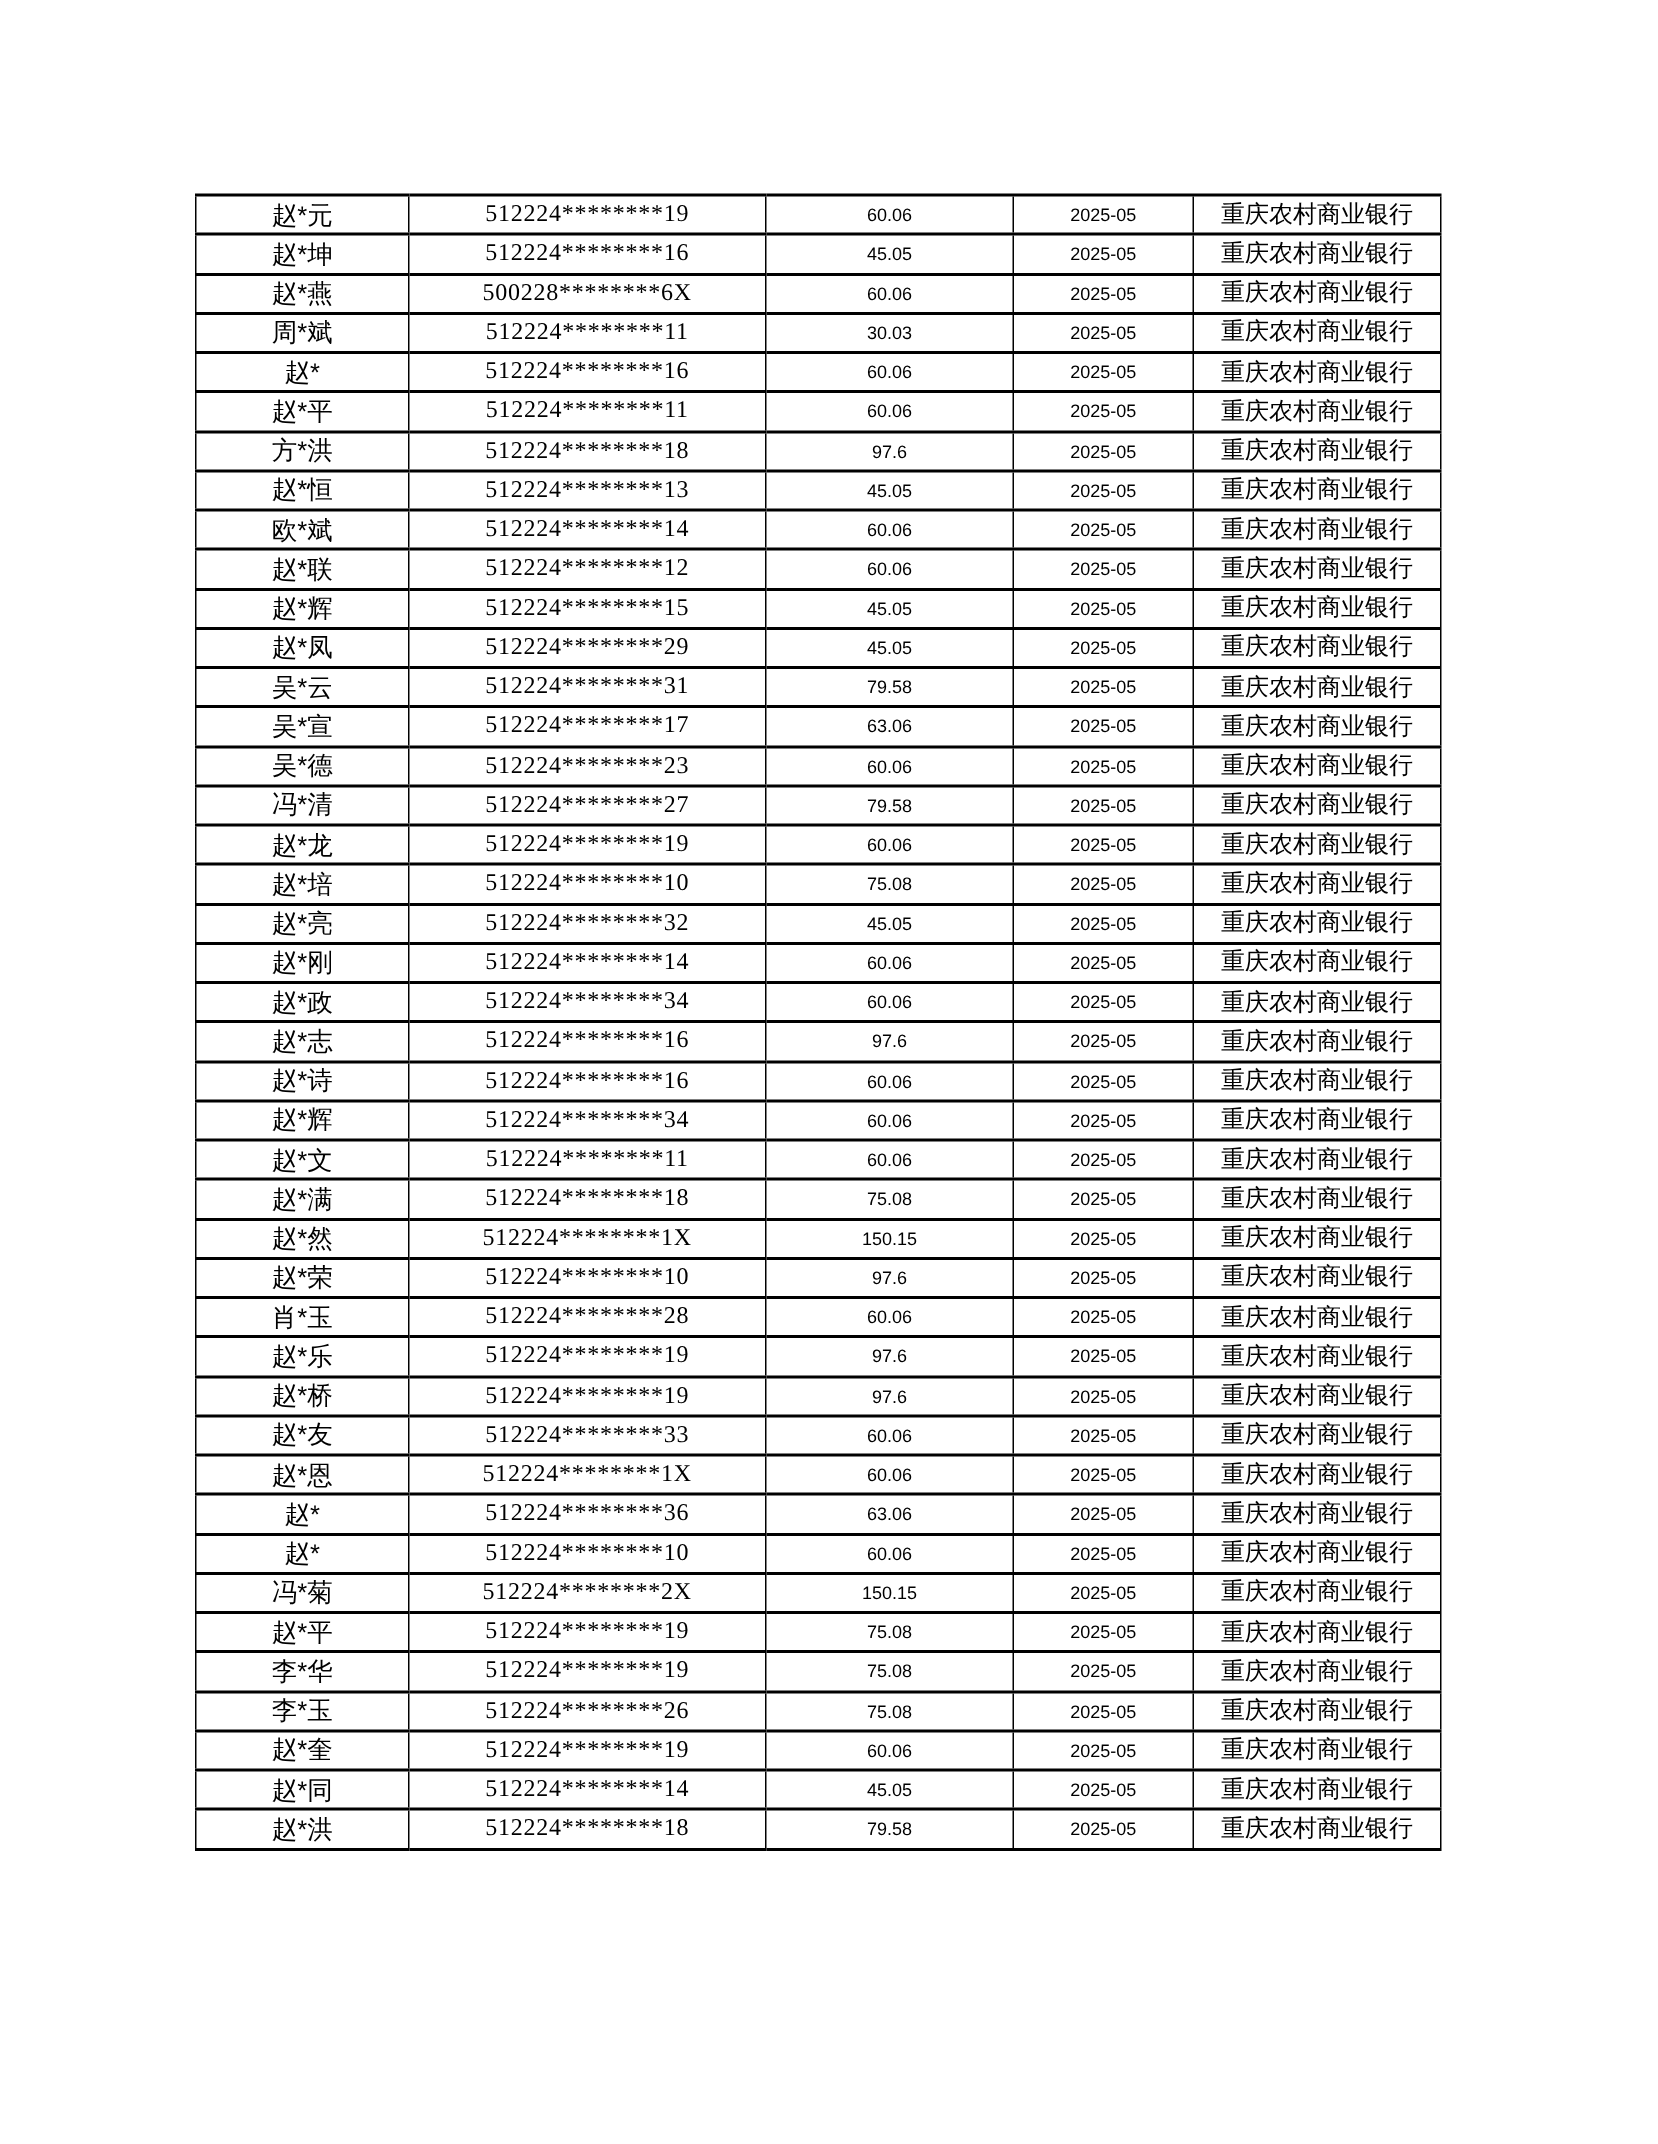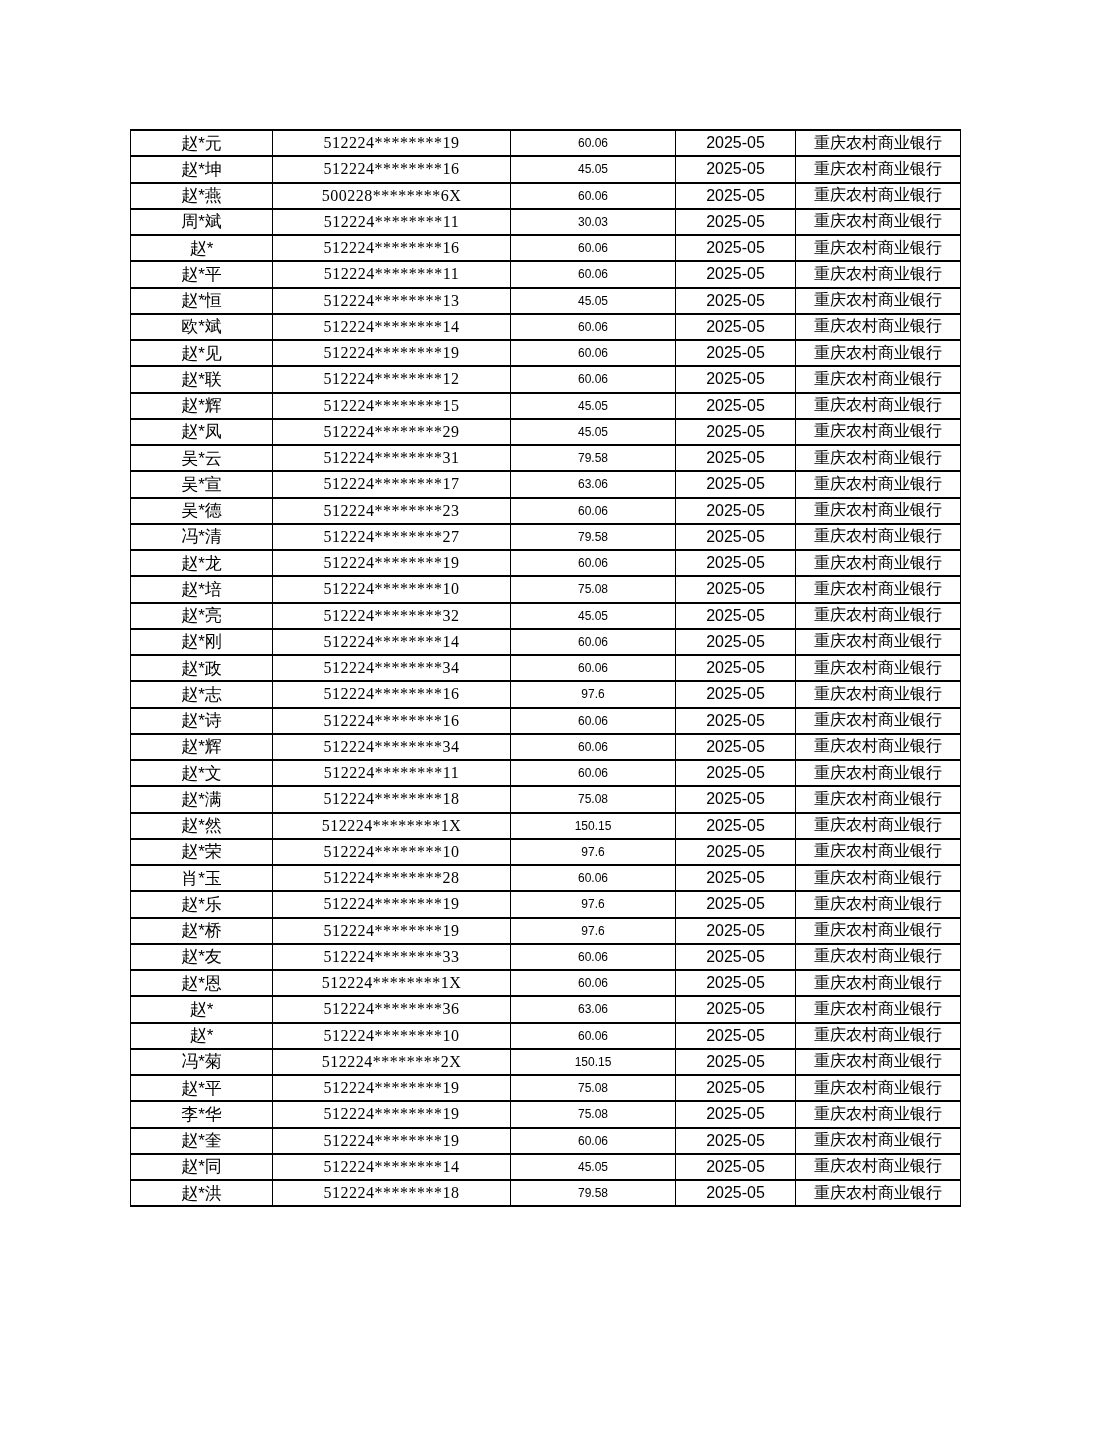--- a/index.html
+++ b/index.html
@@ -33,21 +33,21 @@
     padding: 0;
     height: 24.25px;
     text-align: center;
     vertical-align: middle;
     overflow: hidden;
     white-space: nowrap;
   }
   td.col-name   { font-size: 17px; }
   td.col-id_number { font-size: 16px; letter-spacing: 0.5px; font-family: Liberation Serif, serif; }
   td.col-amount { font-size: 12px; }
-  td.col-month  { font-size: 16px; margin-top: 11px; }
+  td.col-month  { font-size: 12px; margin-top: 11px; }
   td.col-bank   { font-size: 16px; margin-top: 30px; }
 </style>
 </head>
 <body>
 
 <div class="table-wrap">
   <table class="records">
     <colgroup>
       <col style="width:142px">
       <col style="width:238px">
@@ -92,36 +92,36 @@
           <td class="col-bank">重庆农村商业银行</td>
         </tr>
         <tr>
           <td class="col-name">赵*平</td>
           <td class="col-id_number">512224********11</td>
           <td class="col-amount">60.06</td>
           <td class="col-month">2025-05</td>
           <td class="col-bank">重庆农村商业银行</td>
         </tr>
         <tr>
+          <td class="col-name">方*洪</td>
+          <td class="col-id_number">512224********18</td>
+          <td class="col-amount">97.6</td>
+          <td class="col-month">2025-05</td>
+          <td class="col-bank">重庆农村商业银行</td>
+        </tr>
+        <tr>
           <td class="col-name">赵*恒</td>
           <td class="col-id_number">512224********13</td>
           <td class="col-amount">45.05</td>
           <td class="col-month">2025-05</td>
           <td class="col-bank">重庆农村商业银行</td>
         </tr>
         <tr>
           <td class="col-name">欧*斌</td>
           <td class="col-id_number">512224********14</td>
-          <td class="col-amount">60.06</td>
-          <td class="col-month">2025-05</td>
-          <td class="col-bank">重庆农村商业银行</td>
-        </tr>
-        <tr>
-          <td class="col-name">赵*见</td>
-          <td class="col-id_number">512224********19</td>
           <td class="col-amount">60.06</td>
           <td class="col-month">2025-05</td>
           <td class="col-bank">重庆农村商业银行</td>
         </tr>
         <tr>
           <td class="col-name">赵*联</td>
           <td class="col-id_number">512224********12</td>
           <td class="col-amount">60.06</td>
           <td class="col-month">2025-05</td>
           <td class="col-bank">重庆农村商业银行</td>
@@ -311,20 +311,27 @@
         <tr>
           <td class="col-name">赵*平</td>
           <td class="col-id_number">512224********19</td>
           <td class="col-amount">75.08</td>
           <td class="col-month">2025-05</td>
           <td class="col-bank">重庆农村商业银行</td>
         </tr>
         <tr>
           <td class="col-name">李*华</td>
           <td class="col-id_number">512224********19</td>
+          <td class="col-amount">75.08</td>
+          <td class="col-month">2025-05</td>
+          <td class="col-bank">重庆农村商业银行</td>
+        </tr>
+        <tr>
+          <td class="col-name">李*玉</td>
+          <td class="col-id_number">512224********26</td>
           <td class="col-amount">75.08</td>
           <td class="col-month">2025-05</td>
           <td class="col-bank">重庆农村商业银行</td>
         </tr>
         <tr>
           <td class="col-name">赵*奎</td>
           <td class="col-id_number">512224********19</td>
           <td class="col-amount">60.06</td>
           <td class="col-month">2025-05</td>
           <td class="col-bank">重庆农村商业银行</td>

